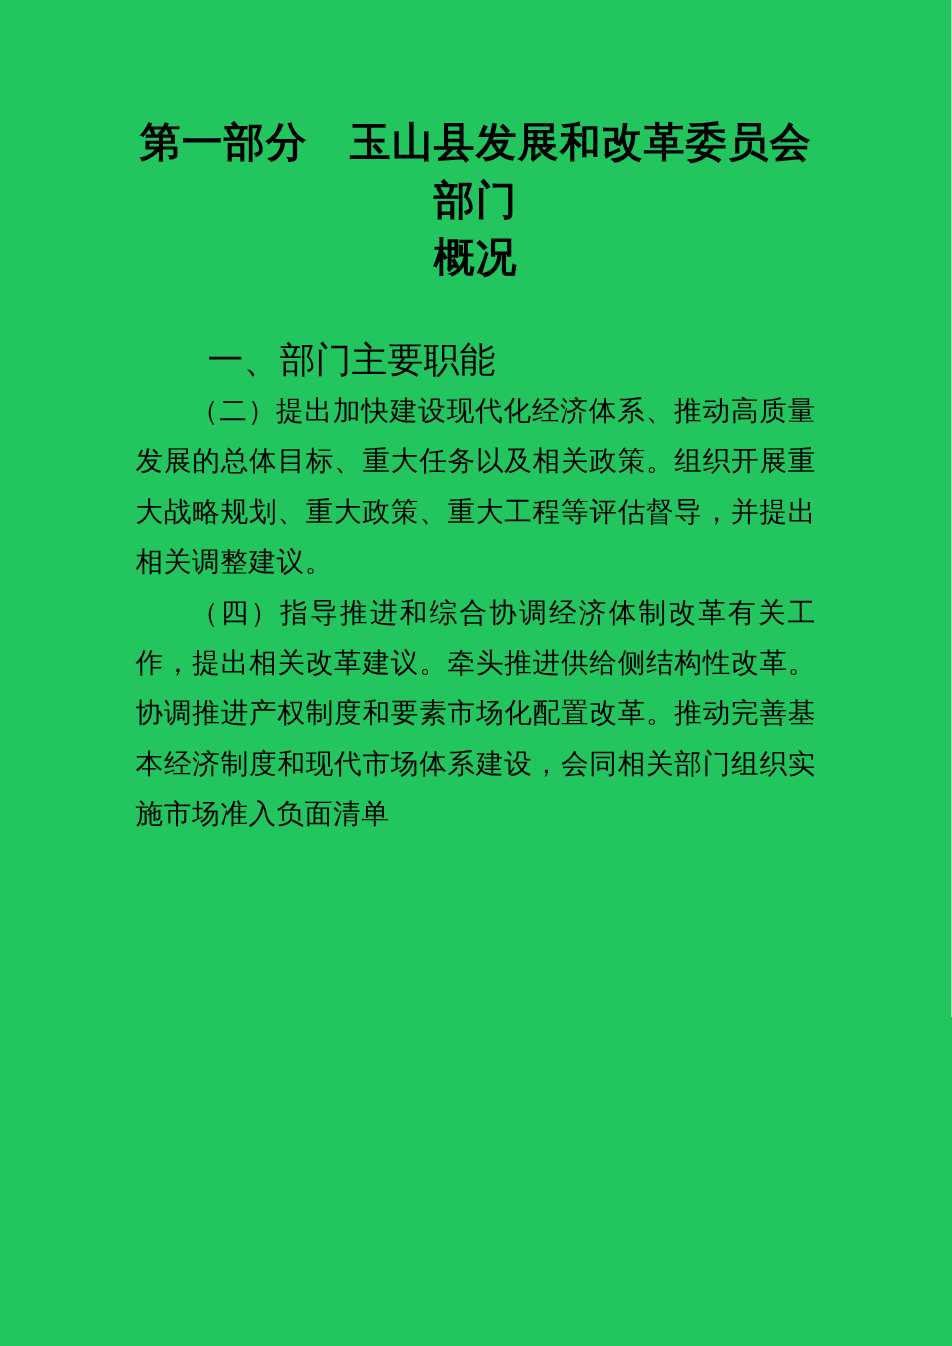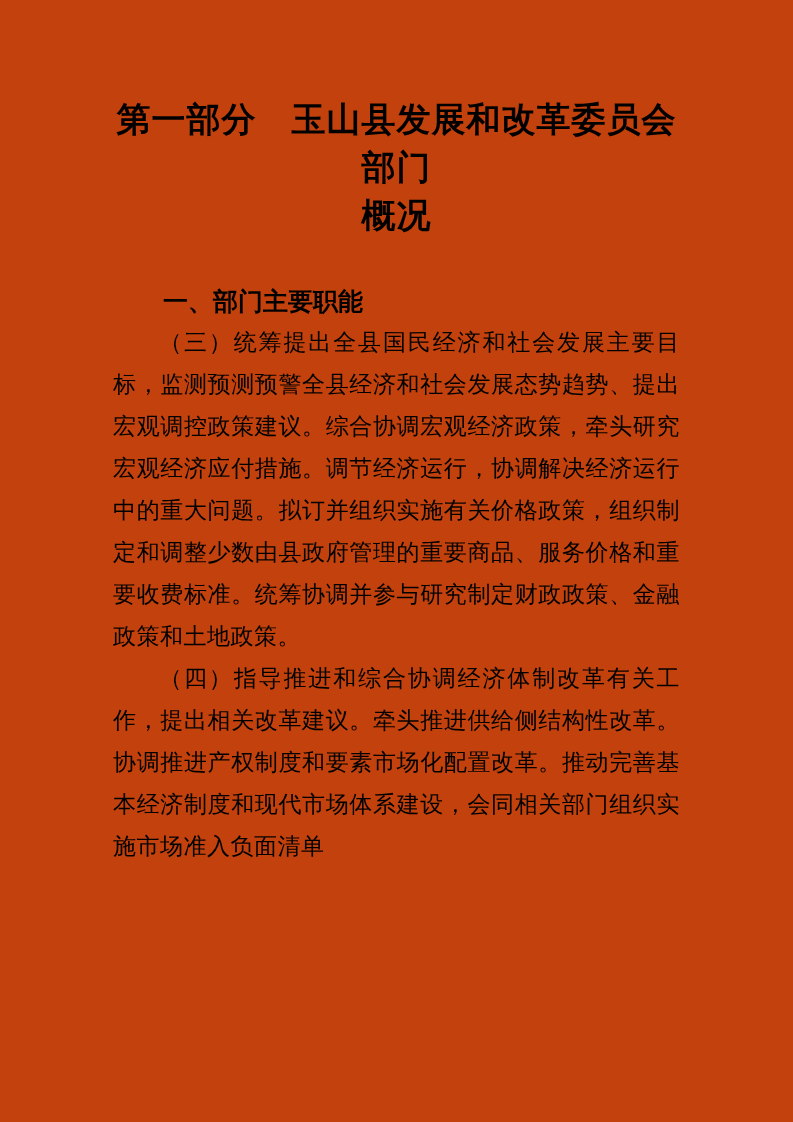--- a/index.html
+++ b/index.html
@@ -5,41 +5,41 @@
   html, body {
     margin: 0;
     padding: 0;
     background: #ffffff;
   }
   .page {
     position: relative;
     width: 793px;
     height: 1122px;
     margin: 0 auto;
-    background: #c2410c;
+    background: #22c55e;
     color: #000000;
     overflow: hidden;
     box-sizing: border-box;
     padding: 96px 113px 0 113px;
     font-family: "Liberation Serif", "DejaVu Serif", serif;
   }
   .doc-title {
     margin: 0 0 40px 0;
     font-size: 34px;
     line-height: 48px;
     font-weight: bold;
     text-align: center;
     letter-spacing: 1px;
     color: #000000;
   }
   .section-heading {
     margin: 0;
-    font-size: 25px;
+    font-size: 30px;
     line-height: 42px;
-    font-weight: bold;
+    font-weight: normal;
     text-indent: 2em;
     font-family: "Liberation Sans", "DejaVu Sans", sans-serif;
     color: #000000;
   }
   .body-para {
     margin: 0;
     font-size: 23px;
     line-height: 42px;
     text-indent: 2em;
     text-align: justify;
@@ -54,18 +54,18 @@
 <div class="page">
 
   <h1 class="doc-title">
     <span>第一部分　玉山县发展和改革委员会部门</span><br>
     <span>概况</span>
   </h1>
 
   <h2 class="section-heading">一、部门主要职能</h2>
 
 
+  <p class="body-para">（二）提出加快建设现代化经济体系、推动高质量发展的总体目标、重大任务以及相关政策。组织开展重大战略规划、重大政策、重大工程等评估督导，并提出相关调整建议。</p>
 
-  <p class="body-para">（三）统筹提出全县国民经济和社会发展主要目标，监测预测预警全县经济和社会发展态势趋势、提出宏观调控政策建议。综合协调宏观经济政策，牵头研究宏观经济应付措施。调节经济运行，协调解决经济运行中的重大问题。拟订并组织实施有关价格政策，组织制定和调整少数由县政府管理的重要商品、服务价格和重要收费标准。统筹协调并参与研究制定财政政策、金融政策和土地政策。</p>
 
   <p class="body-para">（四）指导推进和综合协调经济体制改革有关工作，提出相关改革建议。牵头推进供给侧结构性改革。协调推进产权制度和要素市场化配置改革。推动完善基本经济制度和现代市场体系建设，会同相关部门组织实施市场准入负面清单</p>
 
 </div>
 
 </body></html>

